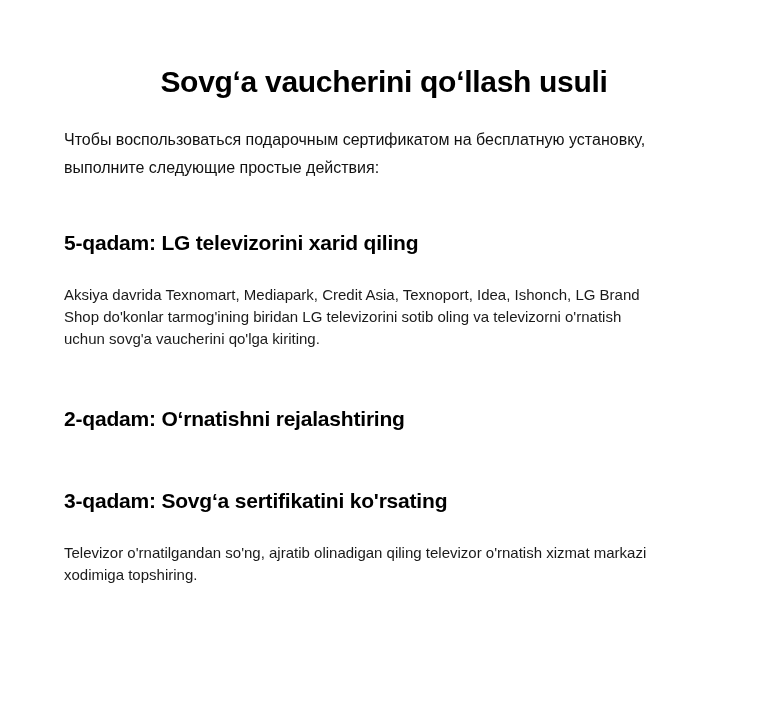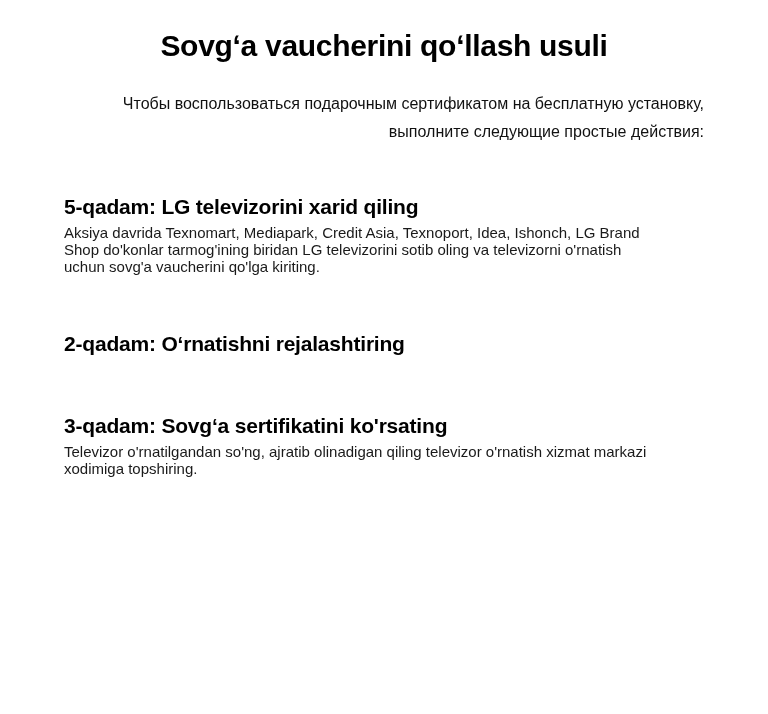--- a/index.html
+++ b/index.html
@@ -6,55 +6,55 @@
   html, body {
     width: 768px;
     height: 714px;
     background: #ffffff;
     font-family: "Liberation Sans", sans-serif;
     overflow: hidden;
   }
   .content {
     width: 768px;
     height: 714px;
-    padding: 28px 64px 0 64px;
+    padding: 64px 64px 0 64px;
   }
   .page-title {
     font-size: 30px;
     line-height: 36px;
     font-weight: 700;
     color: #000000;
     text-align: center;
     letter-spacing: -0.3px;
     white-space: pre-line;
   }
   .intro {
     margin-top: 26px;
     font-size: 16px;
     line-height: 28px;
     font-weight: 400;
     color: #111111;
-    text-align: right;
+    text-align: left;
     white-space: pre-line;
   }
   .step-section { margin-top: 56px; }
   .step-section.first { margin-top: 48px; }
   .step-heading {
     font-size: 21px;
     line-height: 26px;
     font-weight: 700;
     color: #000000;
     letter-spacing: -0.2px;
     white-space: pre-line;
   }
   .step-body {
-    margin-top: 4px;
+    margin-top: 28px;
     margin-right: -24px; 
     font-size: 15px;
-    line-height: 17px;
+    line-height: 22px;
     font-weight: 400;
     color: #1a1a1a;
     white-space: pre-line;
   }
 </style>
 </head>
 <body>
 
 <div class="content">
 

